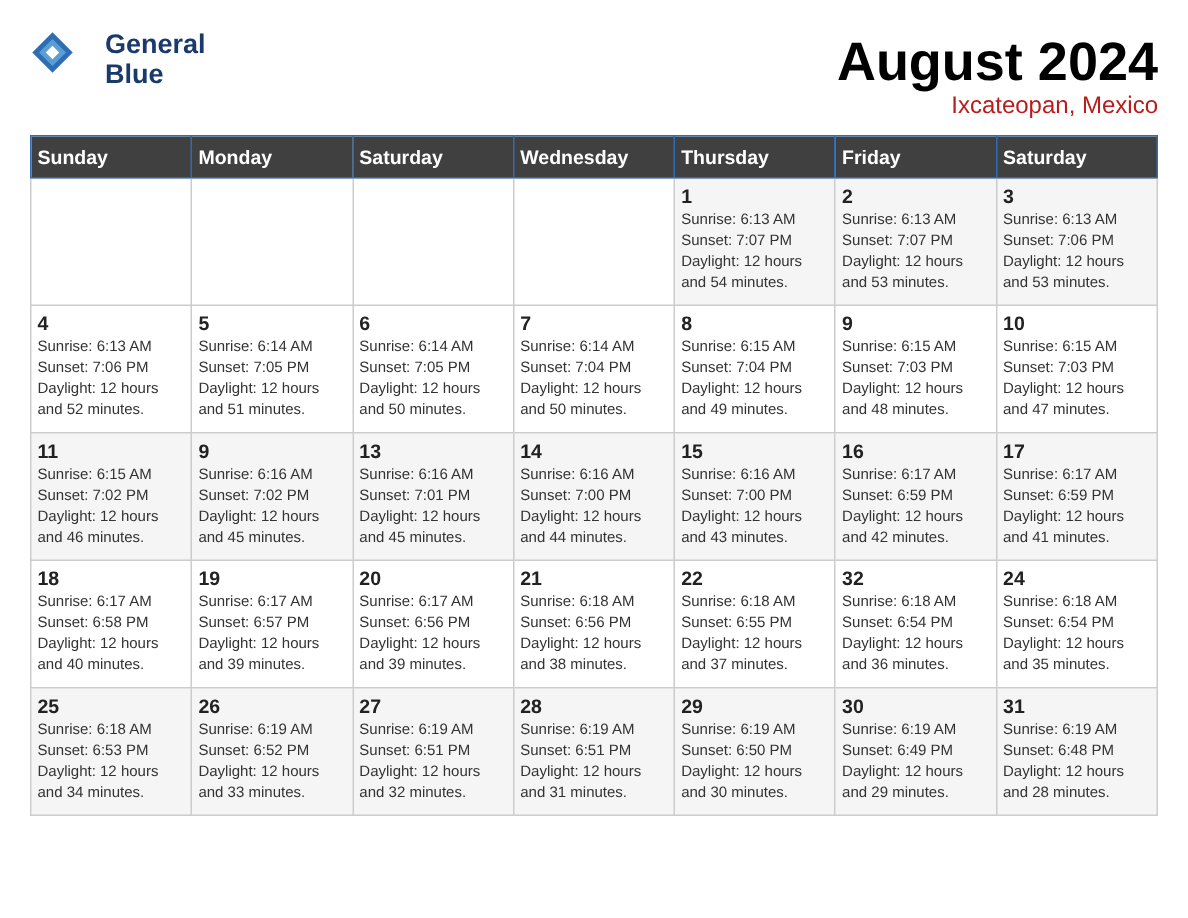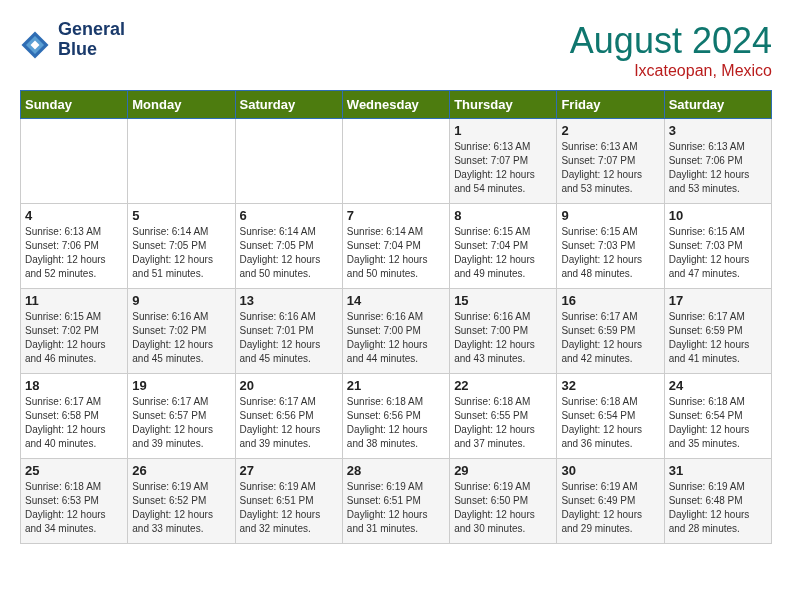--- a/index.html
+++ b/index.html
@@ -11,53 +11,53 @@
       padding: 20px;
     }
     .header {
       display: flex;
       justify-content: space-between;
       align-items: flex-start;
       margin-bottom: 10px;
     }
     .logo {
       display: flex;
-      align-items: flex-end;
-      gap: 8px;
+      align-items: flex-start;
+      gap: 20px;
     }
     .logo-text {
       font-size: 18px;
       font-weight: bold;
       color: #1a3a6b;
       line-height: 1.1;
     }
     .logo-icon {
       width: 30px;
       height: 30px;
     }
     .title-block {
       text-align: right;
     }
     .month-year {
       font-size: 36px;
-      color: #0f766e;
-      font-weight: normal;
+      color: #000000;
+      font-weight: bold;
       margin-left: 40px;
     }
     .location {
       font-size: 16px;
       color: #b91c1c;
     }
     table {
       width: 100%;
       border-collapse: collapse;
       font-size: 11px;
     }
     thead tr th {
-      background-color: #4d7c0f;
+      background-color: #404040;
       color: white;
       padding: 6px 4px;
       text-align: left;
       font-size: 13px;
       font-weight: bold;
       border: 1px solid #2e6db4;
     }
     tbody tr td {
       border: 1px solid #ccc;
       vertical-align: top;

